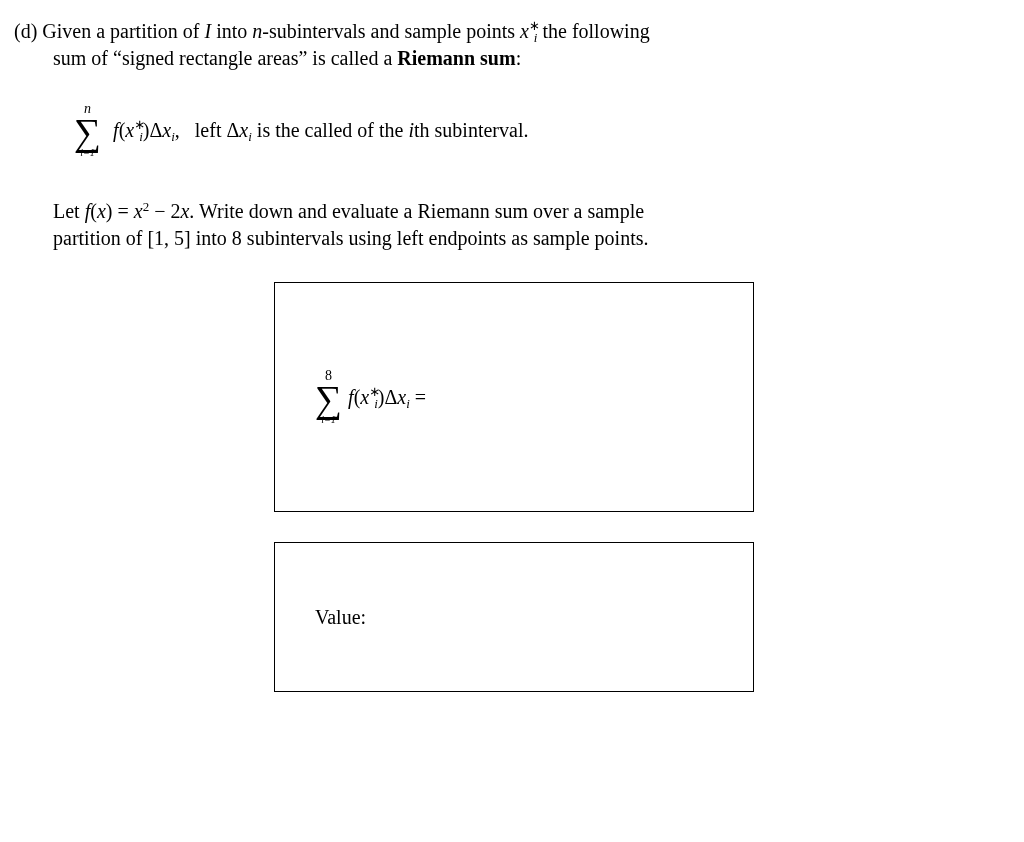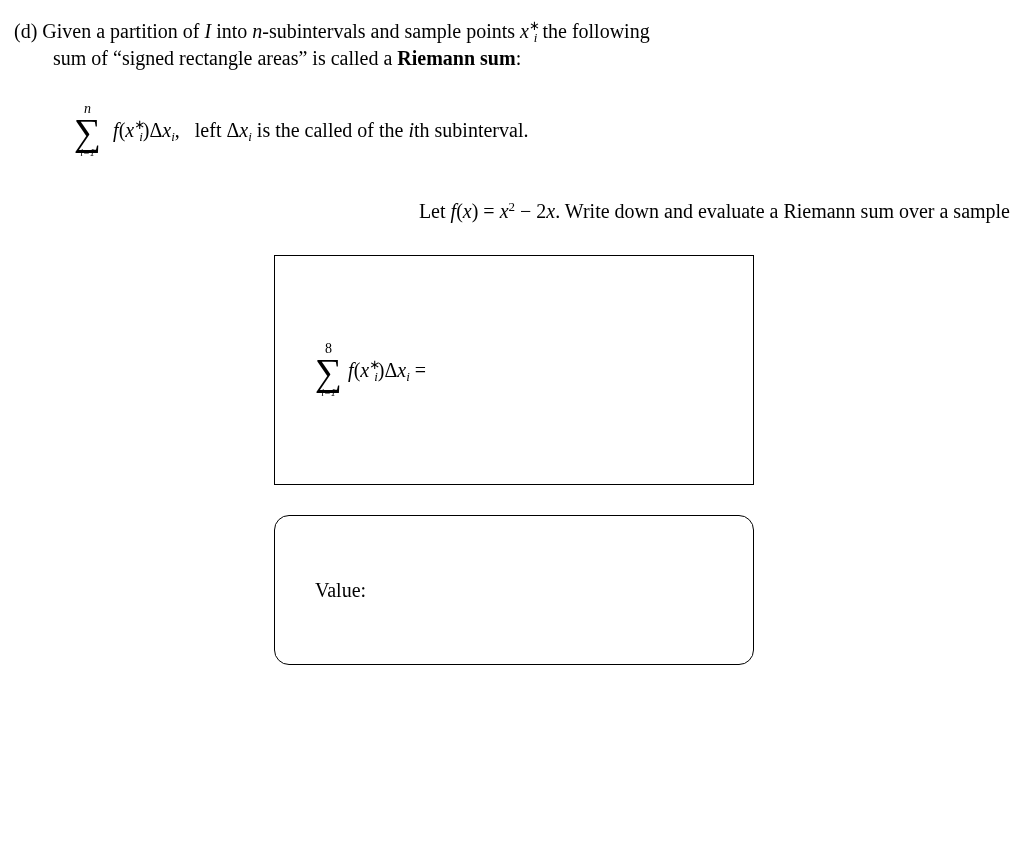--- a/index.html
+++ b/index.html
@@ -11,21 +11,20 @@
     padding: 10px 14px;
     width: 1024px;
     box-sizing: border-box;
     line-height: 1.35;
   }
   .para {
     margin: 8px 0 30px 0;
   }
   .indent {
     margin-left: 39px;
-    text-align: right;
   }
   .sum-block {
     margin: 10px 0 40px 60px;
     display: flex;
     align-items: center;
     gap: 10px;
   }
   .sigma-wrap {
     display: inline-flex;
     flex-direction: column;
@@ -67,21 +66,20 @@
     box-sizing: border-box;
     display: flex;
     align-items: center;
     padding-left: 40px;
   }
   .box1 {
     height: 230px;
   }
   .box2 {
     height: 150px;
-    border-radius: 15px;
   }
   .bold {
     font-weight: bold;
   }
   .inline-sum {
     display: inline-flex;
     align-items: center;
     gap: 4px;
   }
   .value-label {
@@ -108,20 +106,21 @@
   </span>
   <span>
     <span class="math">f</span><span>(</span><span class="math">x</span><span class="sup">∗</span><span class="sub" style="margin-left:-6px;">i</span><span>)</span><span>Δ</span><span class="math">x</span><span class="sub">i</span><span>,</span>
     <span>&nbsp;<span> left Δ</span><span class="math">x</span><span class="sub">i</span><span> is the called of the </span><span class="math">i</span><span>th subinterval.</span></span>
   </span>
 </div>
 
 <div class="para indent">
   <span>Let </span><span class="math">f</span><span>(</span><span class="math">x</span><span>)</span><span> = </span><span class="math">x</span><span class="sup">2</span><span> − 2</span><span class="math">x</span><span>.</span><span>  Write down and evaluate a Riemann sum over a sample</span>
   <br>
+  <span>partition of [1, 5] into 8 subintervals using left endpoints as sample points.</span>
 </div>
 
 <div class="box box1">
   <span class="inline-sum">
     <span class="sigma-wrap">
       <span class="sigma-top" style="font-style:normal;">8</span>
       <span class="sigma">∑</span>
       <span class="sigma-bottom">i=1</span>
     </span>
     <span>

